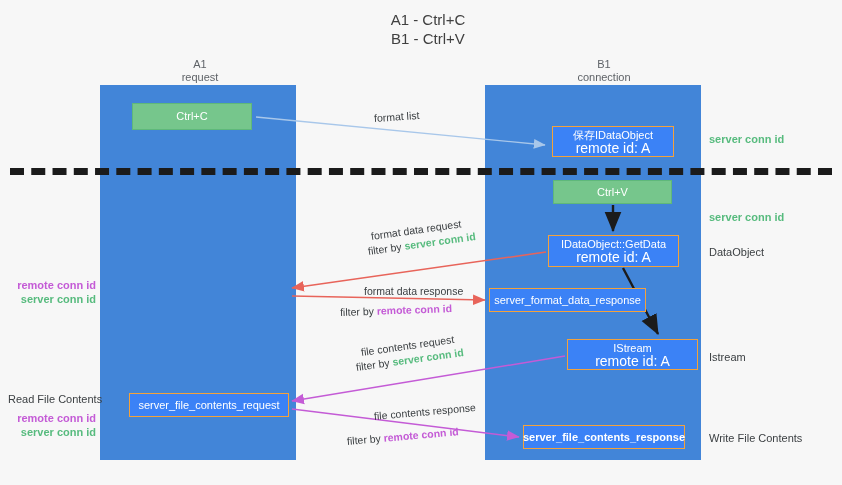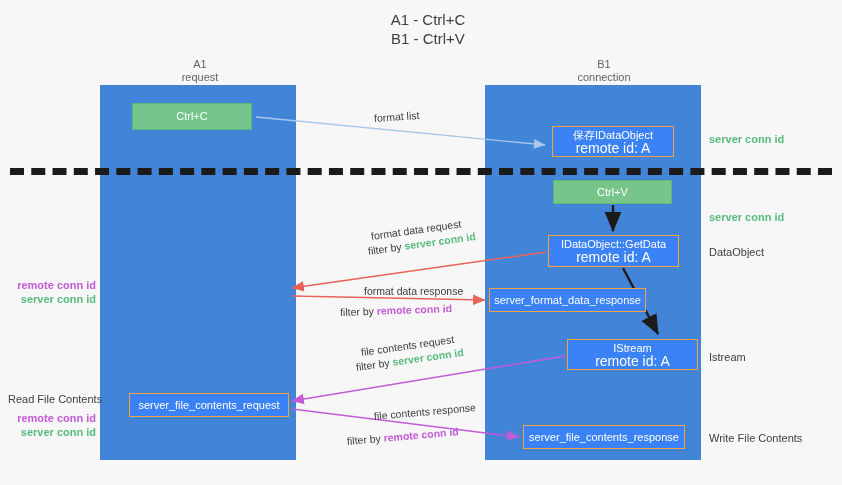--- a/index.html
+++ b/index.html
@@ -44,21 +44,21 @@
   .orange{background:#3b82f6;border:1px solid #f3a23c;}
 
   #n-ctrlc{left:132px;top:103px;width:120px;height:27px;}
   #n-idataobject{left:552px;top:126px;width:122px;height:31px;}
   #n-ctrlv{left:553px;top:180px;width:119px;height:24px;}
   #n-getdata{left:548px;top:235px;width:131px;height:32px;}
   #n-istream{left:567px;top:339px;width:131px;height:31px;}
   #n-fmtreq{left:129px;top:277px;width:160px;height:24px;}
   #n-fmtresp{left:489px;top:288px;width:157px;height:24px;}
   #n-filereq{left:129px;top:393px;width:160px;height:24px;}
-  #n-fileresp{left:523px;top:425px;width:162px;height:24px;}
+  #n-fileresp{left:523px;top:425px;width:162px;height:24px;font-weight:bold;}
 
   
   #divider{
     left:10px;top:168px;width:822px;height:0;
     border-top:7px dashed #1b1b1b;
   }
 
   
   .ann{font-size:11px;line-height:14px;color:#3c4043;white-space:nowrap;}
   .green-txt{color:#57bb7e;font-weight:bold;}

